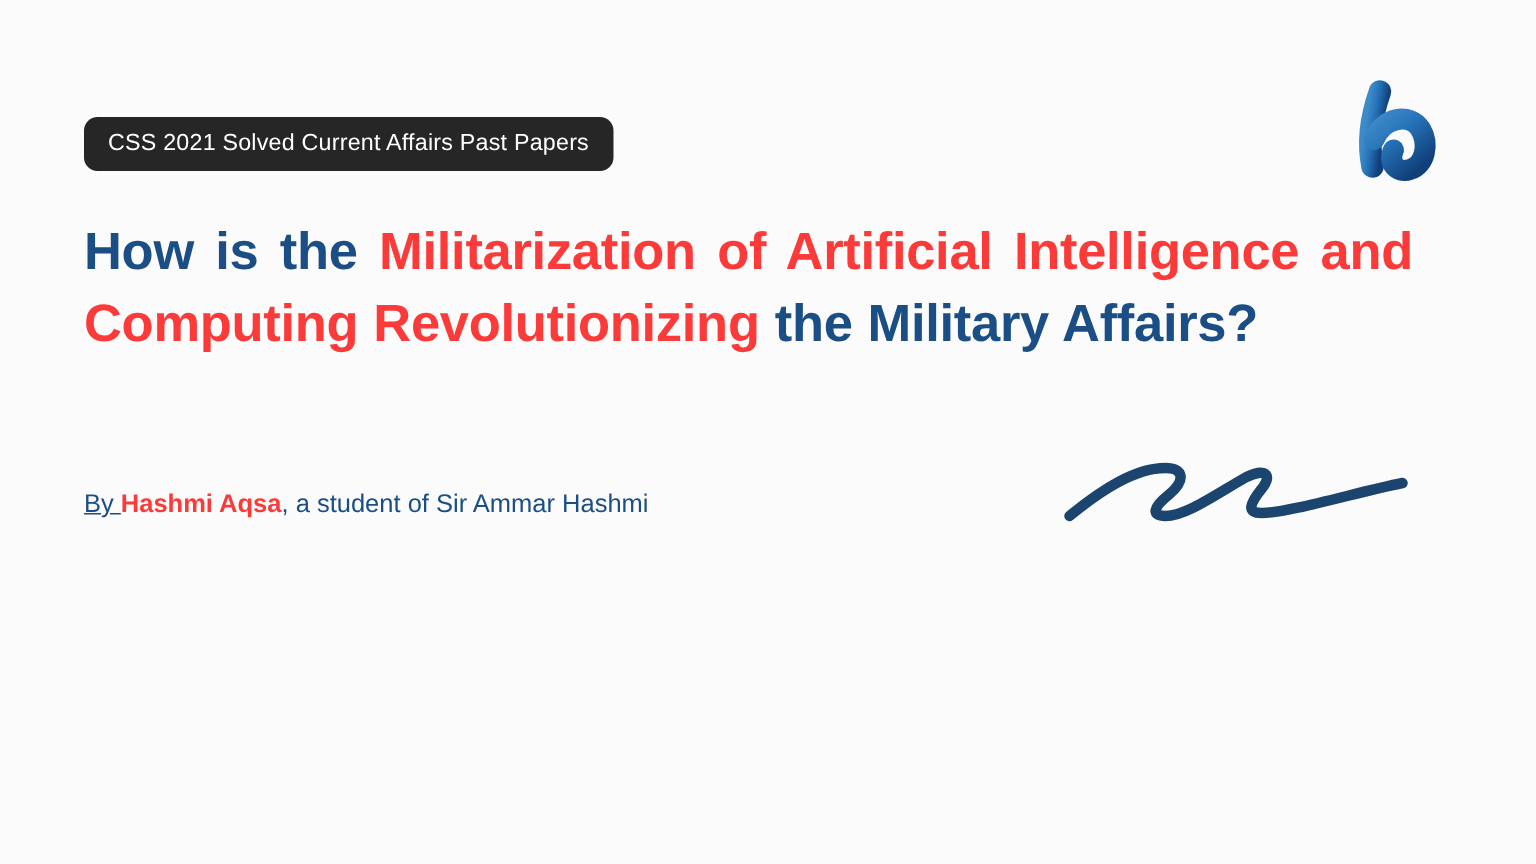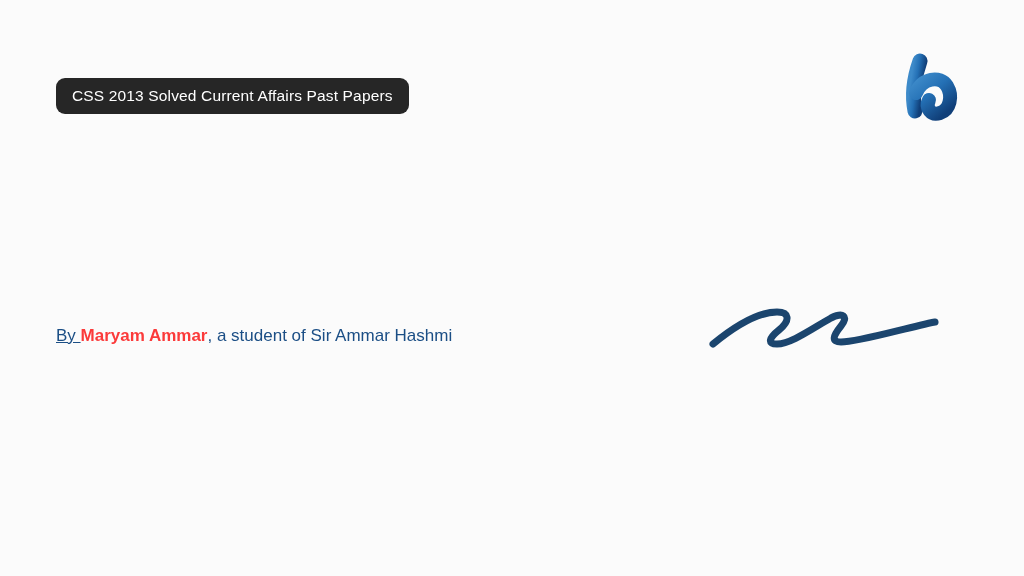--- a/index.html
+++ b/index.html
@@ -112,25 +112,26 @@
         </linearGradient>
       </defs>
 
       <path d="M20 13 C14 30 12 48 15 63" fill="none" stroke="url(#hGrad)" stroke-width="15" stroke-linecap="round"></path>
 
       <path d="M16 45 C22 30 40 27 47 38 C53 48 50 62 40 65 C31 68 25 60 29 52" fill="none" stroke="url(#hGrad)" stroke-width="14" stroke-linecap="round" stroke-linejoin="round"></path>
     </svg>
   </div>
 
   <div class="category-badge">
-    <span class="badge-text">CSS 2013 Solved Current Affairs Past Papers</span>
+    <span class="badge-text">CSS 2021 Solved Current Affairs Past Papers</span>
   </div>
 
+  <h1 class="headline"><span class="navy">How is the </span><span class="accent">Militarization of Artificial Intelligence and Computing Revolutionizing</span><span class="navy"> the Military Affairs?</span></h1>
 
-  <p class="byline"><span class="by-label">By </span><span class="author">Maryam Ammar</span><span class="affiliation">, a student of Sir Ammar Hashmi</span></p>
+  <p class="byline"><span class="by-label">By </span><span class="author">Hashmi Aqsa</span><span class="affiliation">, a student of Sir Ammar Hashmi</span></p>
 
   <div class="squiggle">
     <svg viewBox="0 0 240 60" xmlns="http://www.w3.org/2000/svg">
       <path d="M8 46 C30 28 52 14 72 14 C84 14 86 22 74 32 C64 40 62 46 72 46
                C86 46 108 30 126 20 C138 14 144 18 136 28 C128 38 126 44 136 44
                C154 44 200 30 230 24" fill="none" stroke="#1b456e" stroke-width="7" stroke-linecap="round" stroke-linejoin="round"></path>
     </svg>
   </div>
 
 </div>

